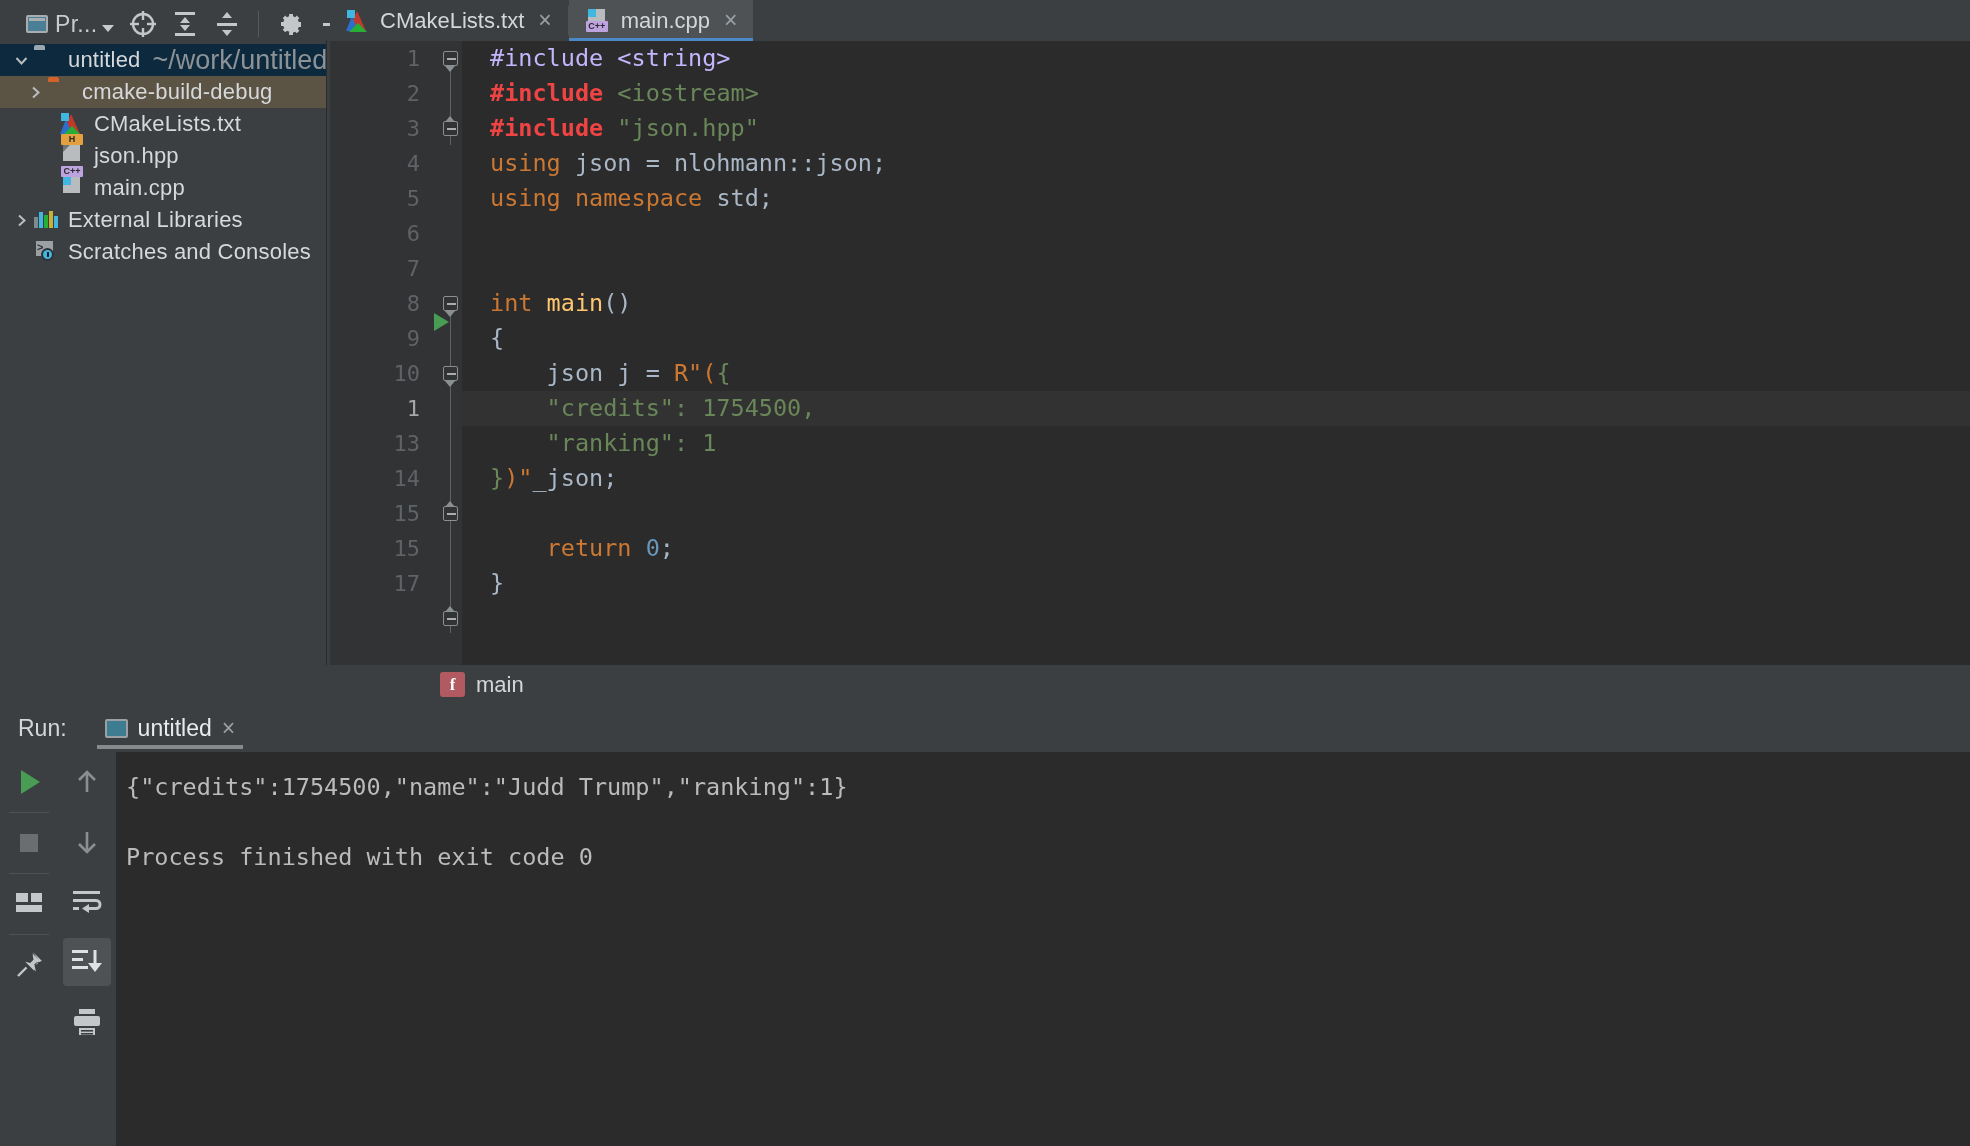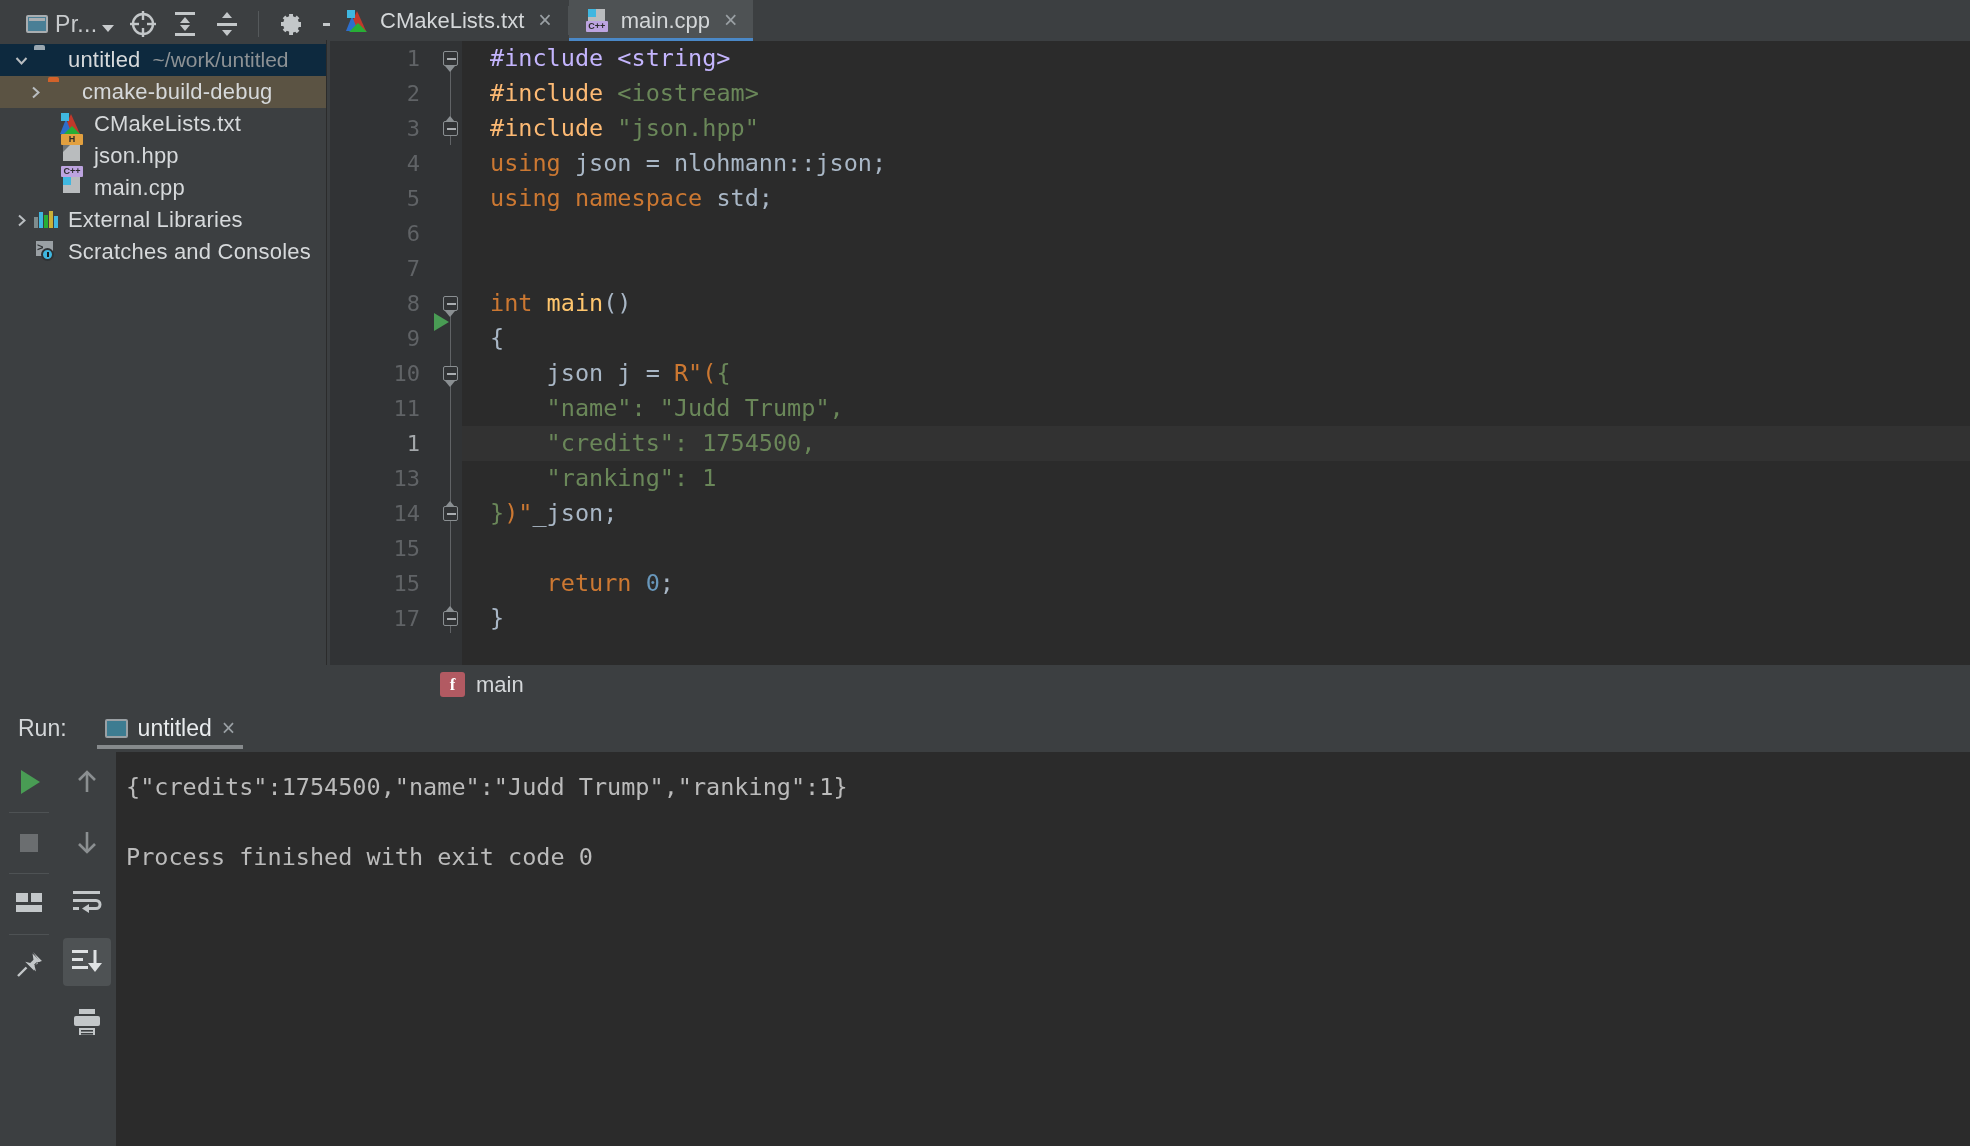--- a/index.html
+++ b/index.html
@@ -55,21 +55,21 @@
   }
   .tree-row.sel-blue { background: #0d293e; }
   .tree-row.sel-olive { background: #5b5343; }
   .tw-arrow {
     width: 26px; flex: none; display:flex; align-items:center; justify-content:center;
     color: #a9b0b5; font-size: 17px;
   }
   .tw-spacer { width: 26px; flex: none; }
   .tree-ico { width: 26px; height: 22px; flex: none; margin-right: 8px; position: relative; }
   .tree-label { color: #d6d9db; font-size: 22px; letter-spacing: .2px; }
-  .tree-path { color: #8d9295; font-size: 21px; margin-left: 12px; }
+  .tree-path { color: #8d9295; font-size: 27px; margin-left: 12px; }
 
   
   .ico-folder {
     width: 24px; height: 19px; border-radius: 2px; background: #9aa7b0;
     position: relative; margin-top: 2px;
   }
   .ico-folder::before {
     content:''; position:absolute; left:0; top:-4px; width:11px; height:5px;
     background:#9aa7b0; border-radius:2px 2px 0 0;
   }
@@ -180,21 +180,21 @@
   .fold {
     width: 22px; flex: none; position: relative; z-index: 3;
   }
   .code-text {
     font-family: "DejaVu Sans Mono", monospace; font-size: 23.5px; white-space: pre;
     color: #a9b7c6; padding-left: 6px; position: relative; z-index: 2; line-height: 35px;
   }
   
   .s-gray   { color: #c4b5fd; }
   .s-key    { color: #cc7832; }
-  .s-macro  { color: #fdba74; font-weight: normal; }
+  .s-macro  { color: #ef4444; font-weight: bold; }
   .s-str    { color: #6a8759; }
   .s-fn     { color: #ffc66d; }
   .s-num    { color: #6897bb; }
   .s-txt    { color: #a9b7c6; }
 
   
   .foldline { position:absolute; left: 10px; width:1px; background:#606366; }
   .foldbox {
     position:absolute; left:3px; width:15px; height:15px;
     border:1px solid #8a8f92; background:#313335; border-radius:2px;
@@ -514,26 +514,20 @@
           <span class="gut-icons"></span>
           <span class="fold"></span>
           <span class="code-text"><span class="s-txt">{</span></span>
         </div>
         <div class="line">
           <span class="lineno">10</span>
           <span class="gut-icons"></span>
           <span class="fold"></span>
           <span class="code-text"><span class="s-txt">    json j = </span><span class="s-key">R"(</span><span class="s-str">{</span></span>
         </div>
-        <div class="line">
-          <span class="lineno">11</span>
-          <span class="gut-icons"></span>
-          <span class="fold"></span>
-          <span class="code-text"><span class="s-str">    "name": "Judd Trump",</span></span>
-        </div>
         <div class="line highlight">
           <span class="lineno cur">1</span>
           <span class="gut-icons"></span>
           <span class="fold"></span>
           <span class="code-text"><span class="s-str">    "credits": 1754500,</span></span>
         </div>
         <div class="line">
           <span class="lineno">13</span>
           <span class="gut-icons"></span>
           <span class="fold"></span>

